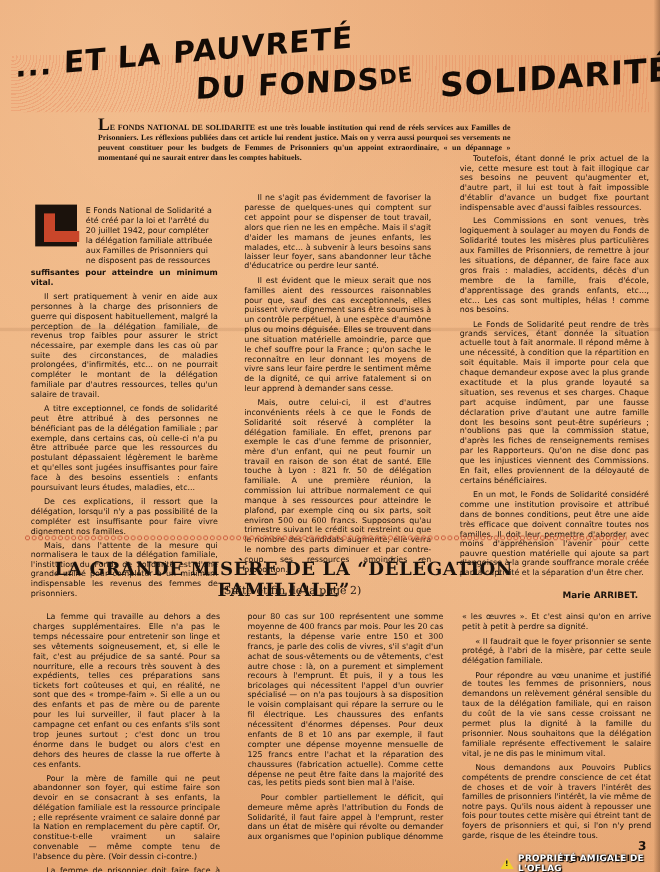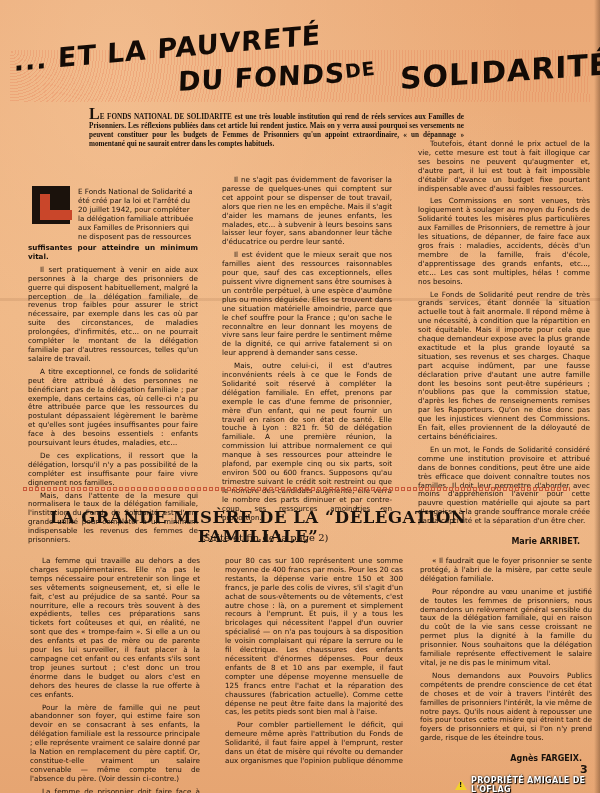--- a/index.html
+++ b/index.html
@@ -115,20 +115,21 @@
   <p>Pour la mère de famille qui ne peut abandonner son foyer, qui estime faire son devoir en se consacrant à ses enfants, la délégation familiale est la ressource principale ; elle représente vraiment ce salaire donné par la Nation en remplacement du père captif. Or, constitue-t-elle vraiment un salaire convenable — même compte tenu de l'absence du père. (Voir dessin ci-contre.)</p>
   <p>La femme de prisonnier doit faire face à des dépenses extraordinaires. Les colis du prisonnier,</p>
 </div>
 
 <div class="col b2">
   <p style="text-indent:0">pour 80 cas sur 100 représentent une somme moyenne de 400 francs par mois. Pour les 20 cas restants, la dépense varie entre 150 et 300 francs, je parle des colis de vivres, s'il s'agit d'un achat de sous-vêtements ou de vêtements, c'est autre chose : là, on a purement et simplement recours à l'emprunt. Et puis, il y a tous les bricolages qui nécessitent l'appel d'un ouvrier spécialisé — on n'a pas toujours à sa disposition le voisin complaisant qui répare la serrure ou le fil électrique. Les chaussures des enfants nécessitent d'énormes dépenses. Pour deux enfants de 8 et 10 ans par exemple, il faut compter une dépense moyenne mensuelle de 125 francs entre l'achat et la réparation des chaussures (fabrication actuelle). Comme cette dépense ne peut être faite dans la majorité des cas, les petits pieds sont bien mal à l'aise.</p>
   <p>Pour combler partiellement le déficit, qui demeure même après l'attribution du Fonds de Solidarité, il faut faire appel à l'emprunt, rester dans un état de misère qui révolte ou demander aux organismes que l'opinion publique dénomme</p>
 </div>
 
 <div class="col b3">
+  <p style="text-indent:0">« les œuvres ». Et c'est ainsi qu'on en arrive petit à petit à perdre sa dignité.</p>
   <p>« Il faudrait que le foyer prisonnier se sente protégé, à l'abri de la misère, par cette seule délégation familiale.</p>
   <p>Pour répondre au vœu unanime et justifié de toutes les femmes de prisonniers, nous demandons un relèvement général sensible du taux de la délégation familiale, qui en raison du coût de la vie sans cesse croissant ne permet plus la dignité à la famille du prisonnier. Nous souhaitons que la délégation familiale représente effectivement le salaire vital, je ne dis pas le minimum vital.</p>
   <p>Nous demandons aux Pouvoirs Publics compétents de prendre conscience de cet état de choses et de voir à travers l'intérêt des familles de prisonniers l'intérêt, la vie même de notre pays. Qu'ils nous aident à repousser une fois pour toutes cette misère qui étreint tant de foyers de prisonniers et qui, si l'on n'y prend garde, risque de les éteindre tous.</p>
   <div class="sig">Agnès FARGEIX.</div>
 </div>
 
 <div class="pagenum">3</div>
 
 <div class="watermark">
   <span class="warn"></span>

